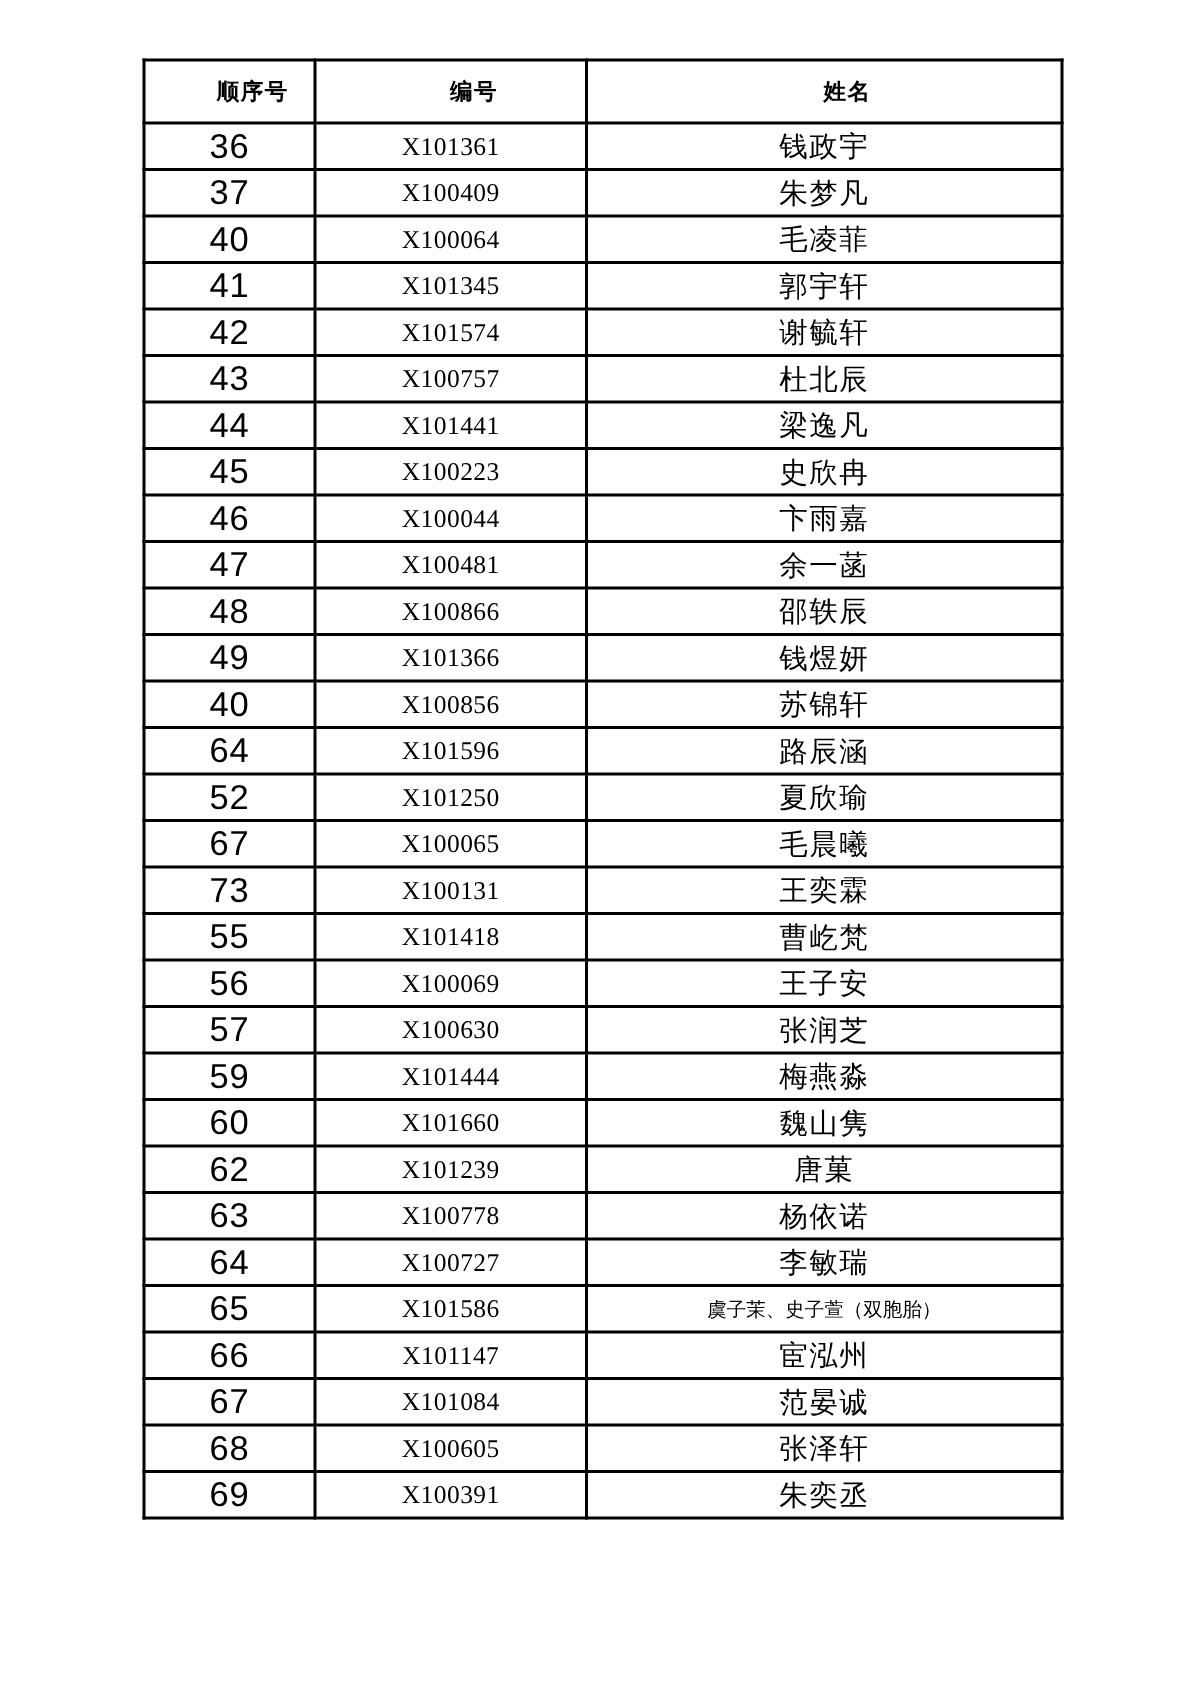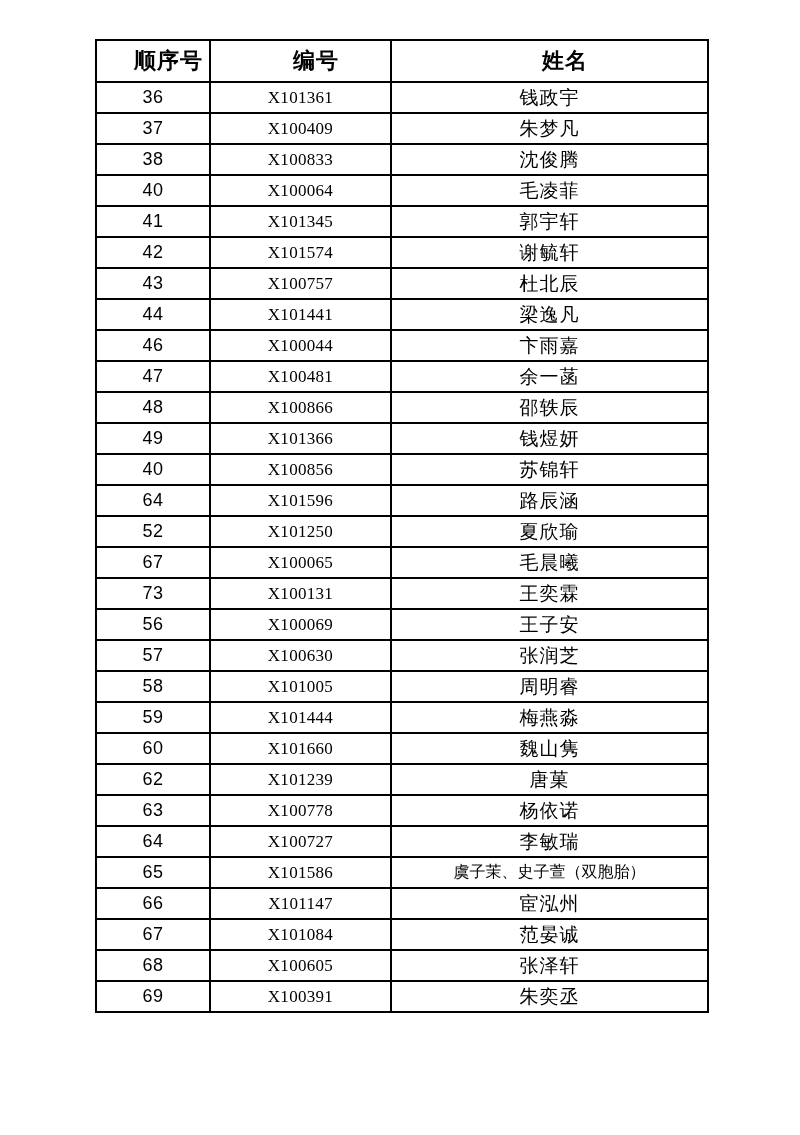--- a/index.html
+++ b/index.html
@@ -39,48 +39,48 @@
     padding: 0;
     color: #000000;
     background: #ffffff;
     overflow: hidden;
     white-space: nowrap;
   }
 
   #roster-table thead th {
     height: 40px;
     font-weight: 700;
-    font-size: 22px;
+    font-size: 15px;
     letter-spacing: 1px;
     padding-left: 31px;
   }
 
   #roster-table tbody td {
     height: 29px;
     font-weight: 400;
   }
 
   td.cell-seq {
-    font-size: 18px;
+    font-size: 23px;
     letter-spacing: 0.5px;
     border-radius: 15px;
   }
   td.cell-id {
     font-size: 17px;
     letter-spacing: 0.3px;
     font-family: Liberation Serif, serif;
   }
   td.cell-name {
     font-size: 19px;
     font-weight: 700;
     letter-spacing: 1px;
   }
   
   td.cell-name.is-long {
-    font-size: 16px;
+    font-size: 13px;
     font-weight: 400;
     letter-spacing: 0;
     font-family: Liberation Serif, serif;
   }
 </style>
 </head>
 <body>
 
 <div id="roster-sheet">
   <table id="roster-table">
@@ -101,25 +101,20 @@
           <td class="cell-seq">36</td>
           <td class="cell-id">X101361</td>
           <td class="cell-name">钱政宇</td>
         </tr>
         <tr>
           <td class="cell-seq">37</td>
           <td class="cell-id">X100409</td>
           <td class="cell-name">朱梦凡</td>
         </tr>
         <tr>
-          <td class="cell-seq">38</td>
-          <td class="cell-id">X100833</td>
-          <td class="cell-name">沈俊腾</td>
-        </tr>
-        <tr>
           <td class="cell-seq">40</td>
           <td class="cell-id">X100064</td>
           <td class="cell-name">毛凌菲</td>
         </tr>
         <tr>
           <td class="cell-seq">41</td>
           <td class="cell-id">X101345</td>
           <td class="cell-name">郭宇轩</td>
         </tr>
         <tr>
@@ -131,20 +126,25 @@
           <td class="cell-seq">43</td>
           <td class="cell-id">X100757</td>
           <td class="cell-name">杜北辰</td>
         </tr>
         <tr>
           <td class="cell-seq">44</td>
           <td class="cell-id">X101441</td>
           <td class="cell-name">梁逸凡</td>
         </tr>
         <tr>
+          <td class="cell-seq">45</td>
+          <td class="cell-id">X100223</td>
+          <td class="cell-name">史欣冉</td>
+        </tr>
+        <tr>
           <td class="cell-seq">46</td>
           <td class="cell-id">X100044</td>
           <td class="cell-name">卞雨嘉</td>
         </tr>
         <tr>
           <td class="cell-seq">47</td>
           <td class="cell-id">X100481</td>
           <td class="cell-name">余一菡</td>
         </tr>
         <tr>
@@ -176,35 +176,35 @@
           <td class="cell-seq">67</td>
           <td class="cell-id">X100065</td>
           <td class="cell-name">毛晨曦</td>
         </tr>
         <tr>
           <td class="cell-seq">73</td>
           <td class="cell-id">X100131</td>
           <td class="cell-name">王奕霖</td>
         </tr>
         <tr>
+          <td class="cell-seq">55</td>
+          <td class="cell-id">X101418</td>
+          <td class="cell-name">曹屹梵</td>
+        </tr>
+        <tr>
           <td class="cell-seq">56</td>
           <td class="cell-id">X100069</td>
           <td class="cell-name">王子安</td>
         </tr>
         <tr>
           <td class="cell-seq">57</td>
           <td class="cell-id">X100630</td>
           <td class="cell-name">张润芝</td>
         </tr>
         <tr>
-          <td class="cell-seq">58</td>
-          <td class="cell-id">X101005</td>
-          <td class="cell-name">周明睿</td>
-        </tr>
-        <tr>
           <td class="cell-seq">59</td>
           <td class="cell-id">X101444</td>
           <td class="cell-name">梅燕淼</td>
         </tr>
         <tr>
           <td class="cell-seq">60</td>
           <td class="cell-id">X101660</td>
           <td class="cell-name">魏山隽</td>
         </tr>
         <tr>

